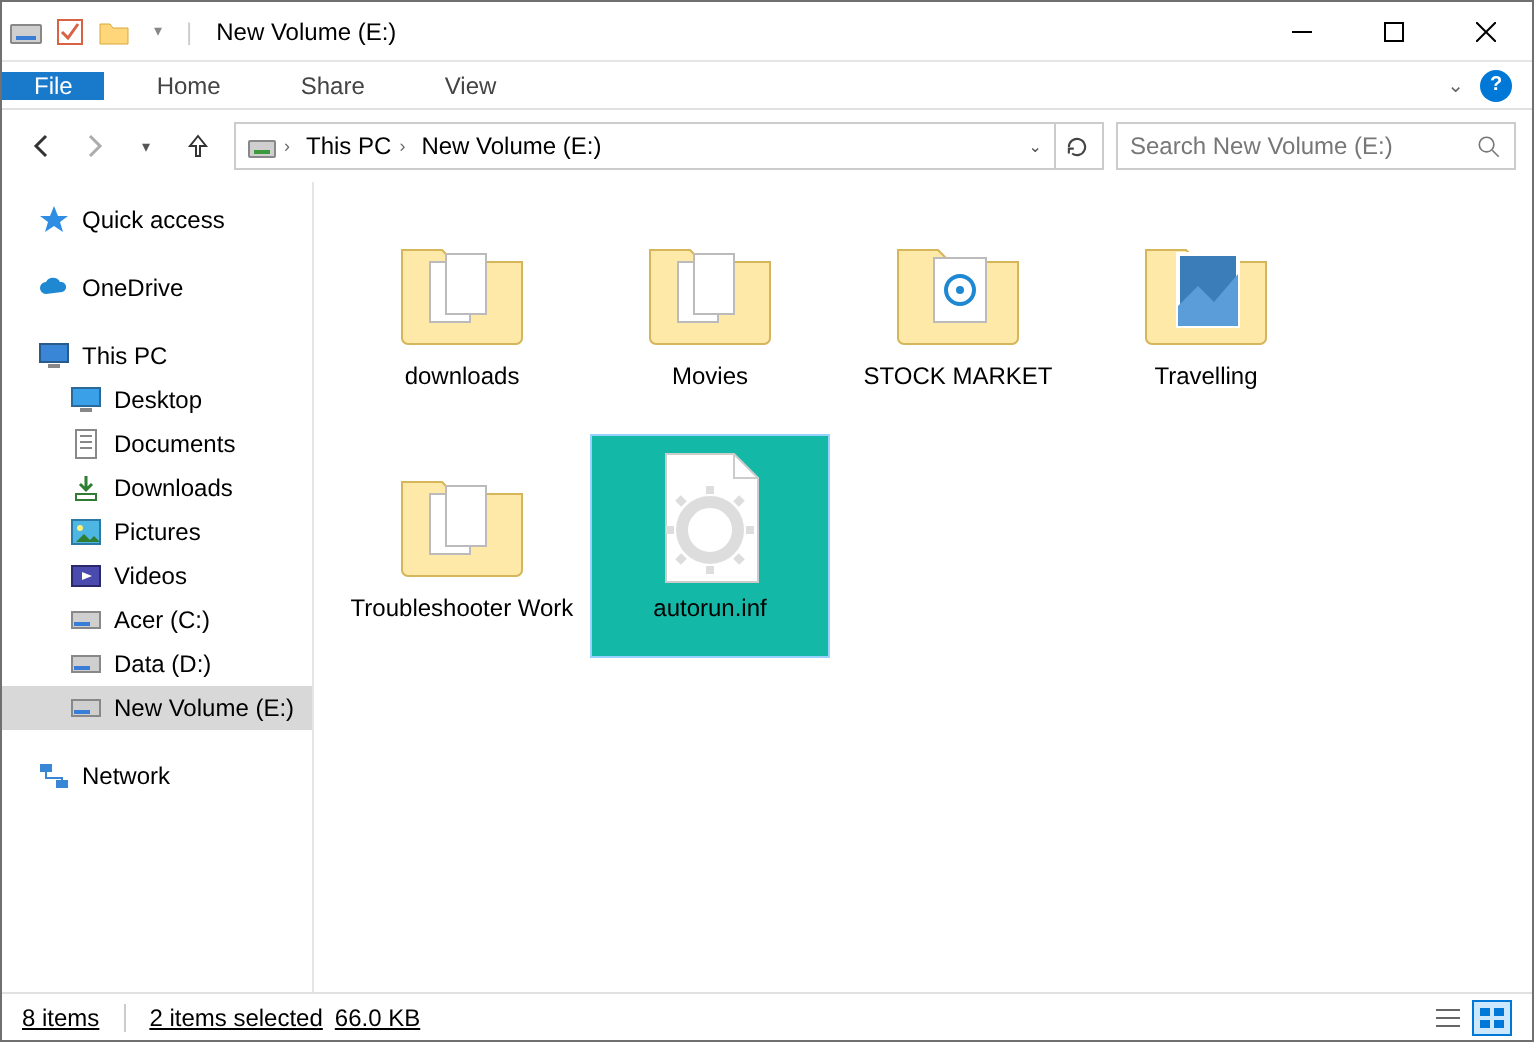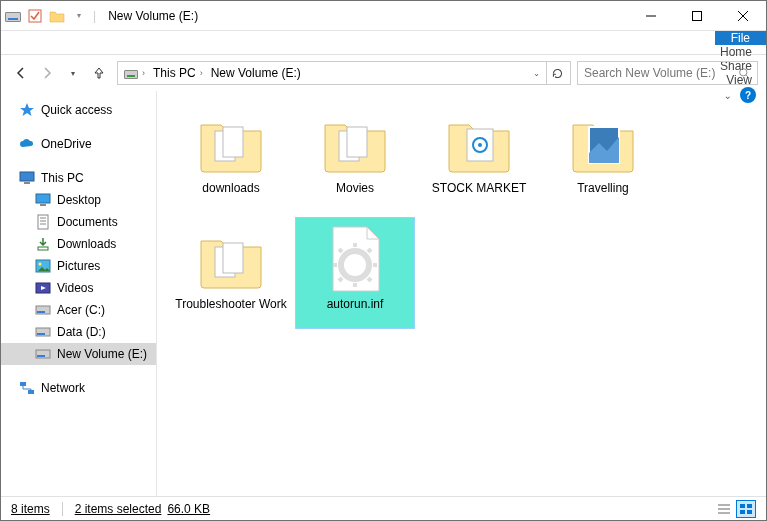--- a/index.html
+++ b/index.html
@@ -3,46 +3,46 @@
 <meta charset="utf-8">
 <style>
 *{box-sizing:border-box;margin:0;padding:0;font-family:"Segoe UI",Tahoma,sans-serif;font-size:12px;}
 body{background:#fff;width:767px;height:521px;border:1px solid #707070;overflow:hidden;display:flex;flex-direction:column;}
 .titlebar{height:30px;display:flex;align-items:center;background:#fff;border-bottom:1px solid #e5e5e5;}
 .qat{display:flex;align-items:center;padding:0 4px;gap:6px;}
 .qat-icon{width:16px;height:16px;display:flex;align-items:center;justify-content:center;}
 .title-text{flex:1;padding-left:8px;}
 .win-controls{display:flex;}
 .win-btn{width:46px;height:30px;display:flex;align-items:center;justify-content:center;}
-.ribbon-tabs{height:24px;display:flex;align-items:flex-end;border-bottom:1px solid #e1e1e1;flex-direction:column;}
+.ribbon-tabs{height:24px;display:flex;align-items:center;border-bottom:1px solid #e1e1e1;}
 .file-tab{background:#1979ca;color:#fff;padding:0 16px;display:flex;align-items:center;}
 .tab{padding:0 14px;display:flex;align-items:center;color:#444;margin-left:12px;}
 .ribbon-spacer{flex:1;}
 .ribbon-right{display:flex;align-items:center;padding-right:10px;gap:8px;}
 .help-icon{width:16px;height:16px;background:#0078d7;border-radius:50%;color:#fff;display:flex;align-items:center;justify-content:center;font-size:10px;font-weight:bold;}
 .nav-row{height:36px;display:flex;align-items:center;padding:4px 8px;gap:2px;}
 .nav-btn{width:24px;height:24px;display:flex;align-items:center;justify-content:center;}
 .nav-btn.disabled{opacity:.4;}
 .addr-bar{flex:1;height:24px;border:1px solid #ccc;display:flex;align-items:center;padding:0 2px;margin:0 4px;background:#fff;}
 .addr-seg{padding:0 4px;display:flex;align-items:center;gap:4px;}
 .addr-chev{color:#666;font-size:9px;}
 .addr-spacer{flex:1;}
 .refresh-btn{width:22px;height:22px;display:flex;align-items:center;justify-content:center;border-left:1px solid #ccc;margin-left:2px;}
-.search-box{width:181px;height:24px;border:1px solid #ccc;display:flex;align-items:center;padding:0 6px;color:#777;}
+.search-box{width:200px;height:24px;border:1px solid #ccc;display:flex;align-items:center;padding:0 6px;color:#777;}
 .search-box span{flex:1;}
 .main{flex:1;display:flex;overflow:hidden;}
 .sidebar{width:156px;border-right:1px solid #e5e5e5;padding:8px 0;overflow:auto;}
 .sb-item{display:flex;align-items:center;padding:3px 0 3px 18px;gap:6px;}
 .sb-item.child{padding-left:34px;}
 .sb-item.sel{background:#d8d8d8;}
 .sb-gap{height:12px;}
 .sb-ico{width:16px;height:16px;flex:none;}
 .content{flex:1;display:flex;flex-wrap:wrap;align-content:flex-start;padding:8px 12px;gap:0;}
 .file-item{width:120px;height:112px;display:flex;flex-direction:column;align-items:center;justify-content:flex-start;padding:6px 4px;text-align:center;margin:2px;}
-.file-item.sel{background:#5eead4;border:1px solid #99d1ff;padding:5px 3px;}
+.file-item.sel{background:#14b8a6;border:1px solid #99d1ff;padding:5px 3px;}
 .file-ico{width:72px;height:72px;display:flex;align-items:center;justify-content:center;margin-bottom:2px;}
 .file-lbl{line-height:1.25;word-break:break-word;}
 .status{height:24px;border-top:1px solid #e1e1e1;display:flex;align-items:center;padding:0 10px;gap:6px;text-decoration:underline;}
 .status-sep{border-left:1px solid #ccc;height:14px;margin:0 6px;}
 .status-spacer{flex:1;}
 .view-btns{display:flex;gap:2px;}
 .view-btn{width:20px;height:18px;border:1px solid transparent;display:flex;align-items:center;justify-content:center;}
 .view-btn.active{border-color:#0078d7;background:#cce8ff;}
 
 .folder-svg{fill:#ffd77a;stroke:#d6a83a;stroke-width:.5;}

